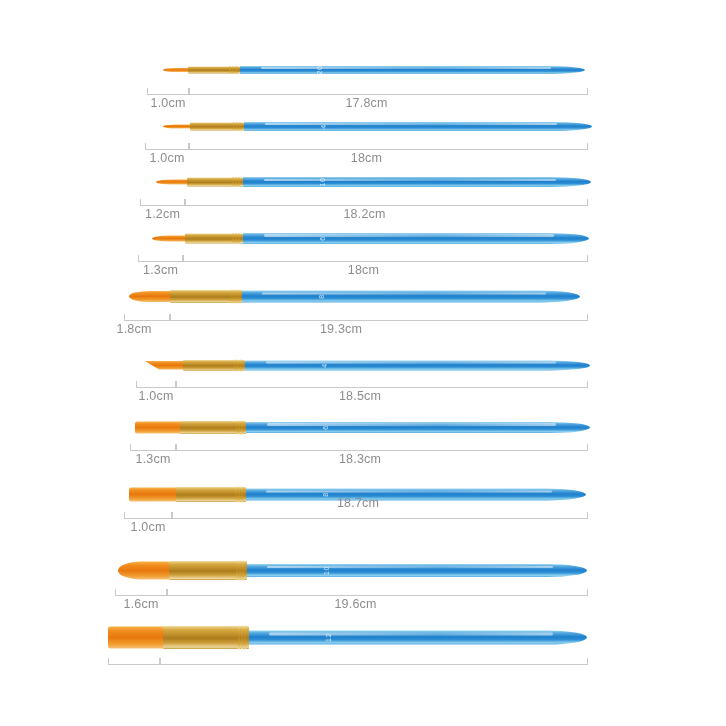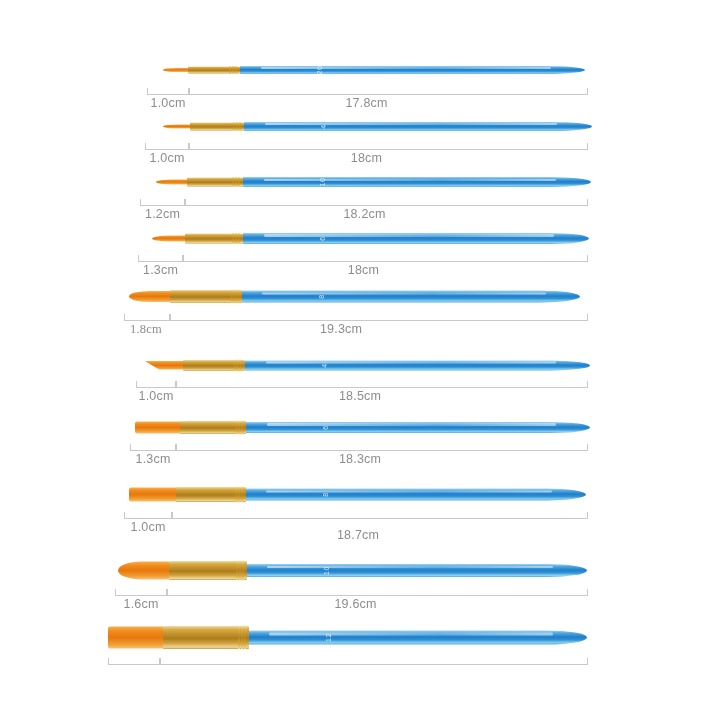--- a/index.html
+++ b/index.html
@@ -208,21 +208,21 @@
         <div class="ferrule-rings" style="left: 102px;">
           <i style="width: 2px; height: 14px;"></i>
           <i style="width: 2px; height: 14px;"></i>
           <i style="width: 2px; height: 14px;"></i>
         </div>
         <div class="handle" style="left: 113px; width: 338px; height: 12px;"></div>
         <div class="handle-size" style="left: 192px;">8</div>
       </div>
       <div class="bracket seg-a" style="left: 124px; top: 314px; width: 46px;"></div>
       <div class="bracket seg-b" style="left: 170px; top: 314px; width: 418px;"></div>
-      <div class="dim-label" style="left: 146px; top: 322px; font-family: Liberation Serif, serif;">1.8cm</div>
+      <div class="dim-label" style="left: 134px; top: 322px;">1.8cm</div>
       <div class="dim-label" style="left: 341px; top: 322px;">19.3cm</div>
     </div>
     <div class="brush-row" style="top: 0px;">
       <div class="brush" style="left: 144px; top: 365px; width: 447px; height: 11px;">
         <div class="bristle tip-angle" style="width: 40px; height: 9px; clip-path: polygon(0px 0px, 100% 0px, 100% 100%, 38% 100%);"></div>
         <div class="ferrule" style="left: 39px; width: 62px; height: 11px;"></div>
         <div class="ferrule-rings" style="left: 90px;">
           <i style="width: 2px; height: 12px;"></i>
           <i style="width: 2px; height: 12px;"></i>
           <i style="width: 2px; height: 12px;"></i>
@@ -260,21 +260,21 @@
           <i style="width: 2px; height: 16px;"></i>
           <i style="width: 2px; height: 16px;"></i>
           <i style="width: 2px; height: 16px;"></i>
         </div>
         <div class="handle" style="left: 117px; width: 340px; height: 12px;"></div>
         <div class="handle-size" style="left: 196px;">8</div>
       </div>
       <div class="bracket seg-a" style="left: 124px; top: 512px; width: 48px;"></div>
       <div class="bracket seg-b" style="left: 172px; top: 512px; width: 416px;"></div>
       <div class="dim-label" style="left: 148px; top: 520px;">1.0cm</div>
-      <div class="dim-label" style="left: 358px; top: 528px;">18.7cm</div>
+      <div class="dim-label" style="left: 358px; top: 496px;">18.7cm</div>
     </div>
     <div class="brush-row" style="top: 0px;">
       <div class="brush" style="left: 118px; top: 570px; width: 470px; height: 19px;">
         <div class="bristle tip-flat" style="width: 52px; height: 18px; border-radius: 45% 3% 3% 45% / 50%;"></div>
         <div class="ferrule" style="left: 51px; width: 78px; height: 19px;"></div>
         <div class="ferrule-rings" style="left: 118px;">
           <i style="width: 2px; height: 20px;"></i>
           <i style="width: 2px; height: 20px;"></i>
           <i style="width: 2px; height: 20px;"></i>
         </div>

